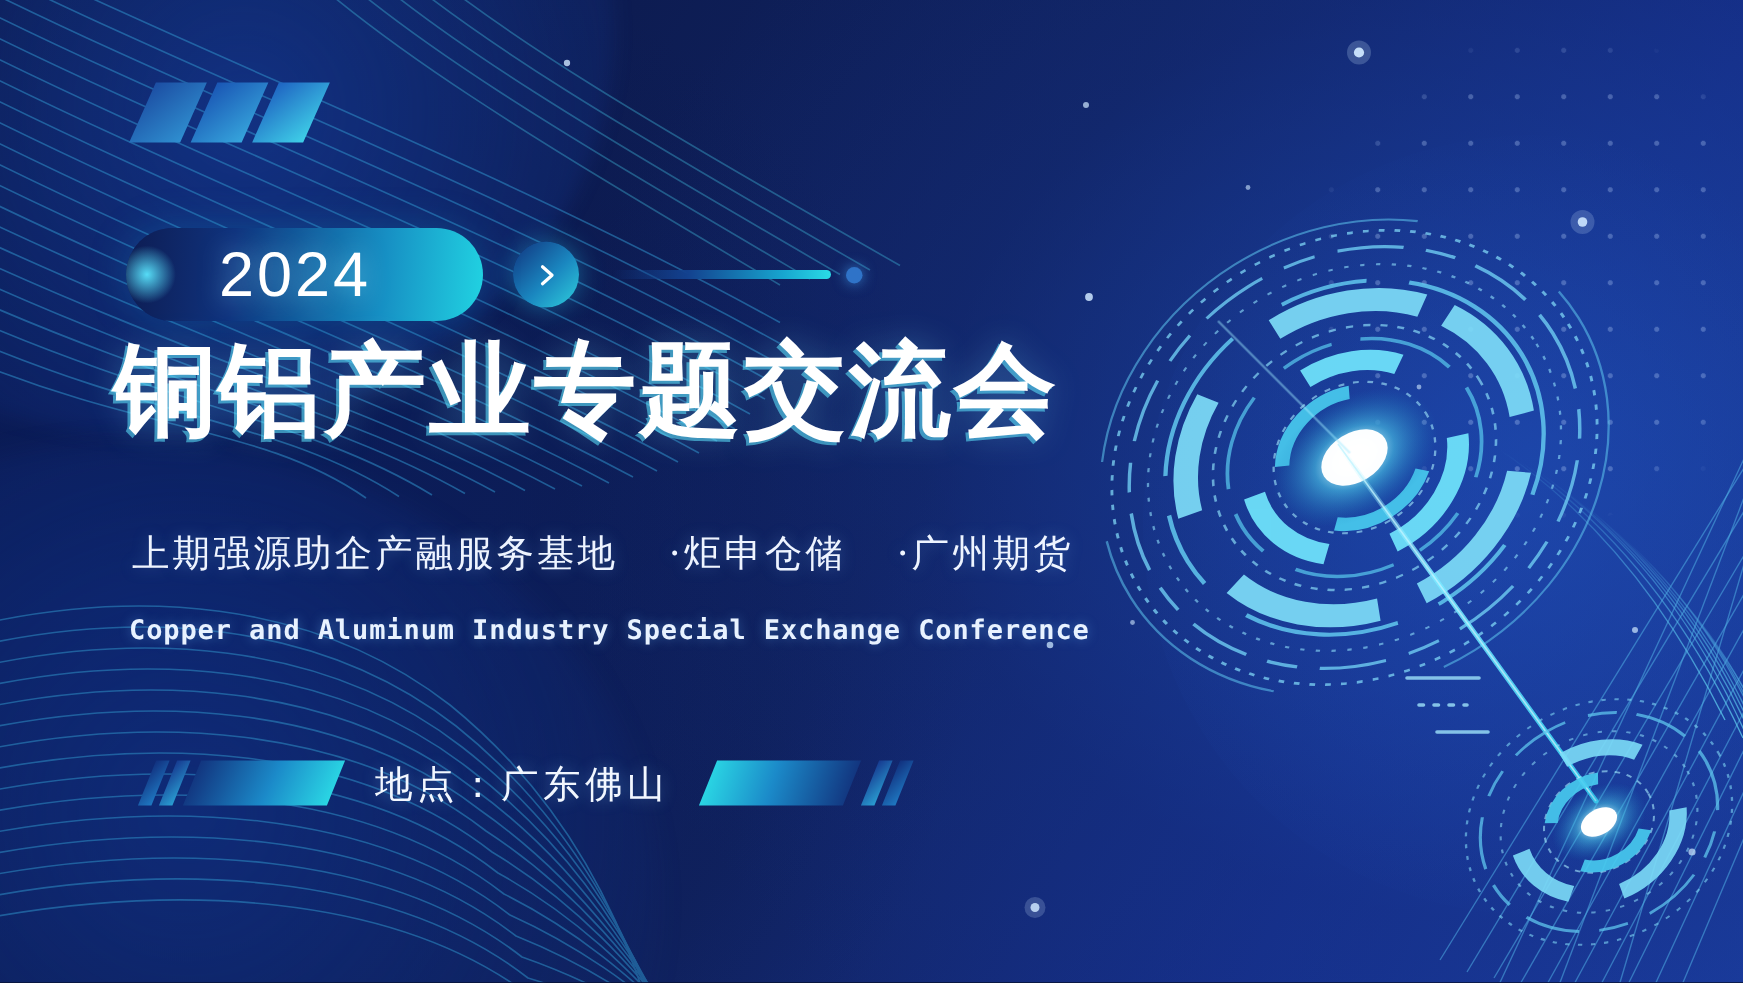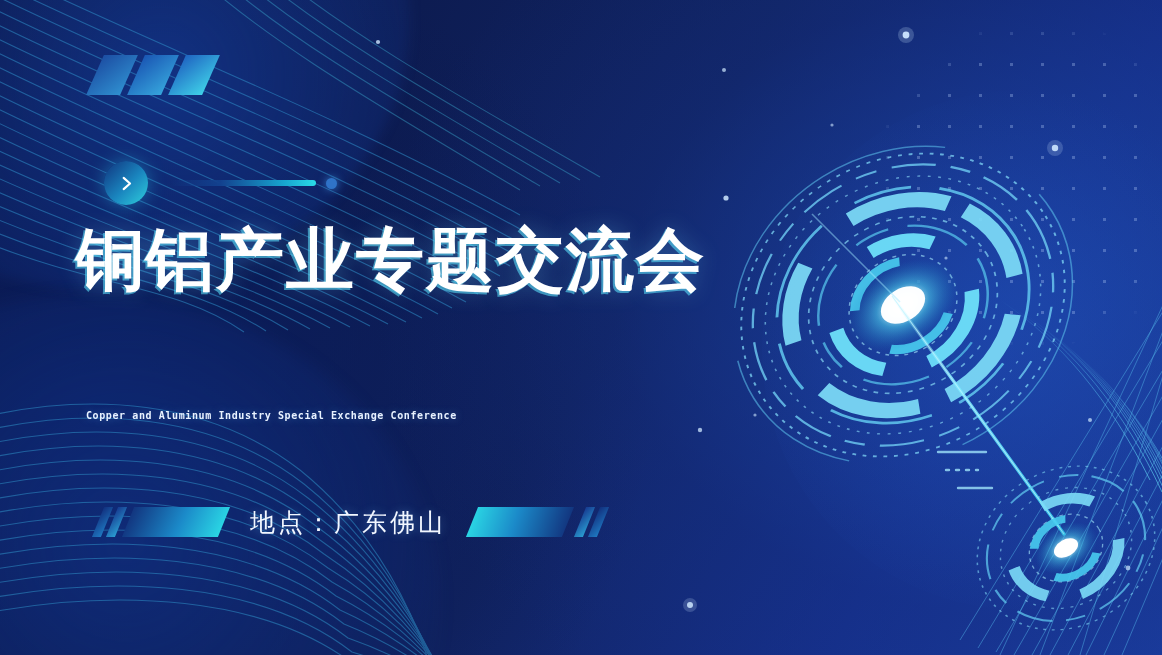--- a/index.html
+++ b/index.html
@@ -95,21 +95,21 @@
     font-size:25px;letter-spacing:2px;color:#eef4ff;white-space:nowrap;
     font-family:"DejaVu Serif","Liberation Serif",serif;
     text-shadow:0 0 10px rgba(120,190,255,.35);
   }
   .subtitle .sep{display:inline-block;width:14px;}
 
   
   .eng{
     position:absolute;left:86px;top:410px;
     font-family:"DejaVu Sans Mono","Liberation Mono",monospace;
-    font-size:10px;font-weight:700;letter-spacing:.6px;color:#e8f2ff;white-space:nowrap;
+    font-size:18px;font-weight:700;letter-spacing:.6px;color:#e8f2ff;white-space:nowrap;
     text-shadow:0 0 8px rgba(110,190,255,.40);
   }
 
   
   .loc-row{position:absolute;left:98px;top:505px;display:flex;align-items:center;height:34px;}
   .slash{width:9px;height:30px;transform:skewX(-22deg);margin-right:5px;
     background:linear-gradient(120deg,#11307e,#1f79c2);}
   .slash.s2{background:linear-gradient(120deg,#163a90,#2a9ed2);}
   .bar-l{
     width:96px;height:30px;transform:skewX(-22deg);margin-left:2px;
@@ -349,31 +349,42 @@
     </svg>
   </div>
 
   <div class="tl-marks">
     <i></i>
     <i></i>
     <i></i>
   </div>
 
   <div class="year-row">
+    <div class="year-pill">
+      <span class="glow"></span>
+      <span class="year-text">2024</span>
+    </div>
     <div class="arrow-btn">
       <svg viewBox="0 0 24 24" fill="none" stroke="#ffffff" stroke-width="3" stroke-linecap="round" stroke-linejoin="round">
         <polyline points="8,4 17,12 8,20"></polyline>
       </svg>
     </div>
     <div class="year-line"></div>
     <div class="year-dot"></div>
   </div>
 
   <div class="headline">铜铝产业专题交流会</div>
 
+  <div class="subtitle">
+    <span>上期强源助企产融服务基地</span>
+    <span class="sep"></span>
+    <span>·炬申仓储</span>
+    <span class="sep"></span>
+    <span>·广州期货</span>
+  </div>
 
   <div class="eng">Copper and Aluminum Industry Special Exchange Conference</div>
 
   <div class="loc-row">
     <span class="slash"></span>
     <span class="slash s2"></span>
     <span class="bar-l"></span>
     <span class="loc-text">地点：广东佛山</span>
     <span class="bar-r"></span>
     <span class="slash s2 r"></span>

